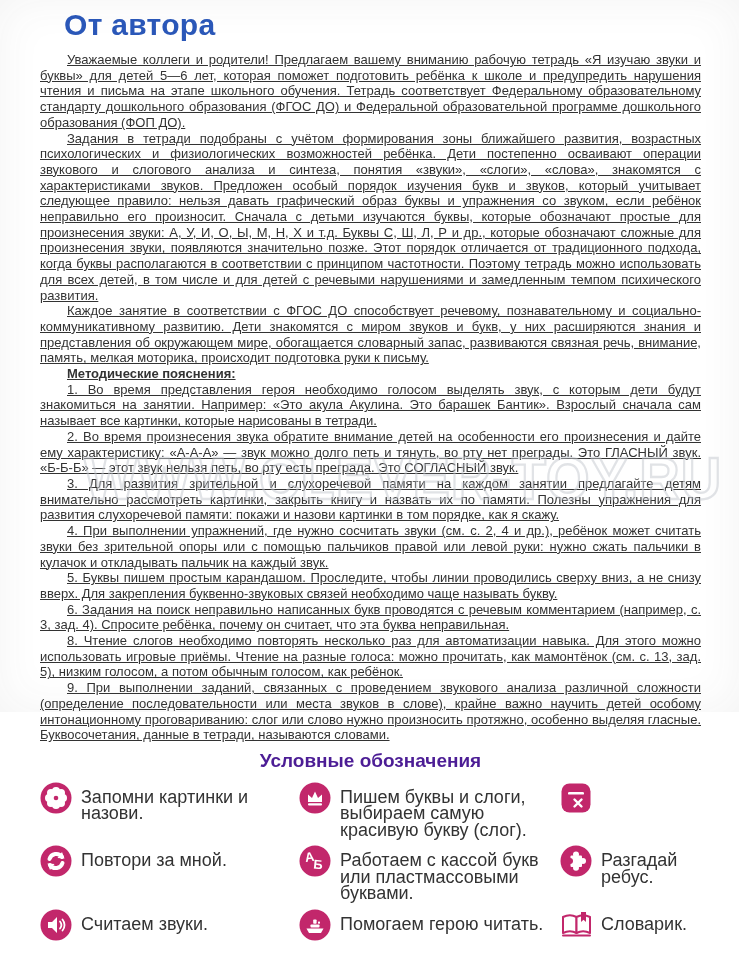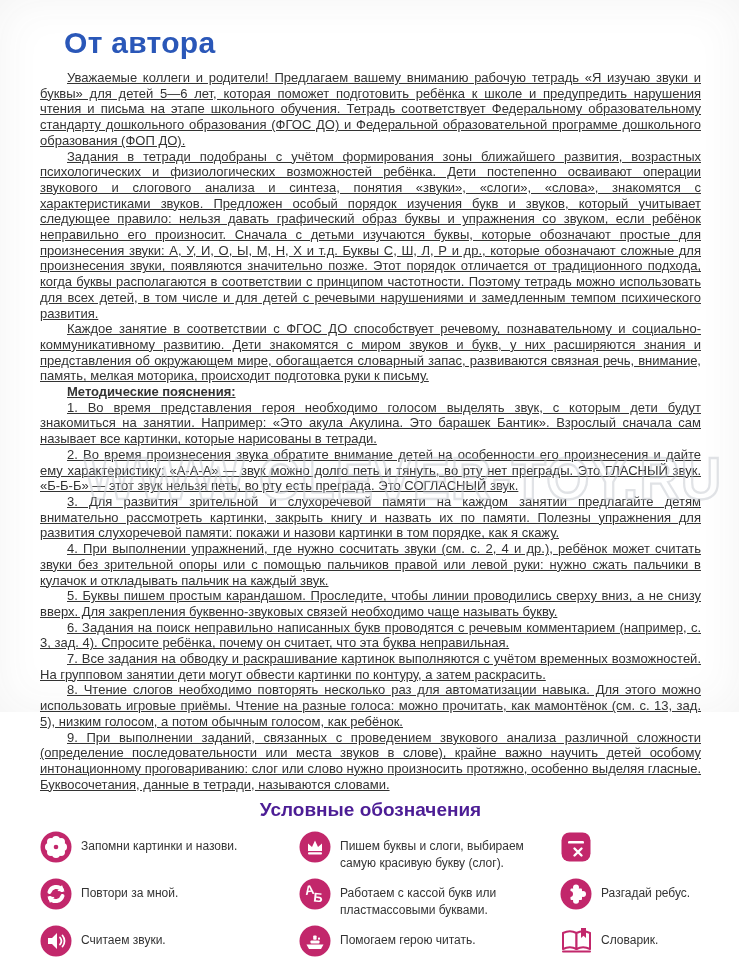--- a/index.html
+++ b/index.html
@@ -7,21 +7,21 @@
     width:739px;height:960px;
     background:#ffffff;
     font-family:"Liberation Sans","DejaVu Sans",sans-serif;
     color:#333;
     overflow:hidden;
   }
   .page{
     position:relative;
     width:739px;height:712px;
     box-sizing:border-box;
-    padding:24px 38px 0 40px;
+    padding:6px 38px 0 40px;
     background:#ffffff;
     box-shadow:inset 0 0 46px rgba(60,60,70,0.06);
   }
   .title{
     margin:2px 0 10px 24px;
     font-size:30px;
     font-weight:bold;
     color:#2a57b8;
     letter-spacing:0.3px;
   }
@@ -54,21 +54,21 @@
     align-items:flex-start;
     gap:9px;
   }
   .legend-item .icon{
     flex:0 0 auto;
     width:32px;height:32px;
     display:inline-block;
   }
   .legend-item .label{
     padding-top:7px;
-    font-size:12px;
+    font-size:18px;
     line-height:16.5px;
     color:#333;
   }
   .watermark{
     position:absolute;
     top:446px;left:84px;
     width:660px;
     font-size:56px;
     font-weight:bold;
     letter-spacing:1px;
@@ -91,21 +91,20 @@
     <p>Уважаемые коллеги и родители! Предлагаем вашему вниманию рабочую тетрадь «Я изучаю звуки и буквы» для детей 5—6 лет, которая поможет подготовить ребёнка к школе и предупредить нарушения чтения и письма на этапе школьного обучения. Тетрадь соответствует Федеральному образовательному стандарту дошкольного образования (ФГОС ДО) и Федеральной образовательной программе дошкольного образования (ФОП ДО).</p>
     <p>Задания в тетради подобраны с учётом формирования зоны ближайшего развития, возрастных психологических и физиологических возможностей ребёнка. Дети постепенно осваивают операции звукового и слогового анализа и синтеза, понятия «звуки», «слоги», «слова», знакомятся с характеристиками звуков. Предложен особый порядок изучения букв и звуков, который учитывает следующее правило: нельзя давать графический образ буквы и упражнения со звуком, если ребёнок неправильно его произносит. Сначала с детьми изучаются буквы, которые обозначают простые для произнесения звуки: А, У, И, О, Ы, М, Н, Х и т.д. Буквы С, Ш, Л, Р и др., которые обозначают сложные для произнесения звуки, появляются значительно позже. Этот порядок отличается от традиционного подхода, когда буквы располагаются в соответствии с принципом частотности. Поэтому тетрадь можно использовать для всех детей, в том числе и для детей с речевыми нарушениями и замедленным темпом психического развития.</p>
     <p>Каждое занятие в соответствии с ФГОС ДО способствует речевому, познавательному и социально-коммуникативному развитию. Дети знакомятся с миром звуков и букв, у них расширяются знания и представления об окружающем мире, обогащается словарный запас, развиваются связная речь, внимание, память, мелкая моторика, происходит подготовка руки к письму.</p>
     <p class="bold-head">Методические пояснения:</p>
     <p>1. Во время представления героя необходимо голосом выделять звук, с которым дети будут знакомиться на занятии. Например: «Это акула Акулина. Это барашек Бантик». Взрослый сначала сам называет все картинки, которые нарисованы в тетради.</p>
     <p>2. Во время произнесения звука обратите внимание детей на особенности его произнесения и дайте ему характеристику: «А-А-А» — звук можно долго петь и тянуть, во рту нет преграды. Это ГЛАСНЫЙ звук. «Б-Б-Б» — этот звук нельзя петь, во рту есть преграда. Это СОГЛАСНЫЙ звук.</p>
     <p>3. Для развития зрительной и слухоречевой памяти на каждом занятии предлагайте детям внимательно рассмотреть картинки, закрыть книгу и назвать их по памяти. Полезны упражнения для развития слухоречевой памяти: покажи и назови картинки в том порядке, как я скажу.</p>
     <p>4. При выполнении упражнений, где нужно сосчитать звуки (см. с. 2, 4 и др.), ребёнок может считать звуки без зрительной опоры или с помощью пальчиков правой или левой руки: нужно сжать пальчики в кулачок и откладывать пальчик на каждый звук.</p>
     <p>5. Буквы пишем простым карандашом. Проследите, чтобы линии проводились сверху вниз, а не снизу вверх. Для закрепления буквенно-звуковых связей необходимо чаще называть букву.</p>
     <p>6. Задания на поиск неправильно написанных букв проводятся с речевым комментарием (например, с. 3, зад. 4). Спросите ребёнка, почему он считает, что эта буква неправильная.</p>
-    <p>7. Все задания на обводку и раскрашивание картинок выполняются с учётом временных возможностей. На групповом занятии дети могут обвести картинки по контуру, а затем раскрасить.</p>
     <p>8. Чтение слогов необходимо повторять несколько раз для автоматизации навыка. Для этого можно использовать игровые приёмы. Чтение на разные голоса: можно прочитать, как мамонтёнок (см. с. 13, зад. 5), низким голосом, а потом обычным голосом, как ребёнок.</p>
     <p>9. При выполнении заданий, связанных с проведением звукового анализа различной сложности (определение последовательности или места звуков в слове), крайне важно научить детей особому интонационному проговариванию: слог или слово нужно произносить протяжно, особенно выделяя гласные. Буквосочетания, данные в тетради, называются словами.</p>
   </div>
 
   <div class="watermark">WWW.CLEVER-TOY.RU</div>
 
   <h2 class="legend-heading">Условные обозначения</h2>
 
   <div class="legend-grid">
 

